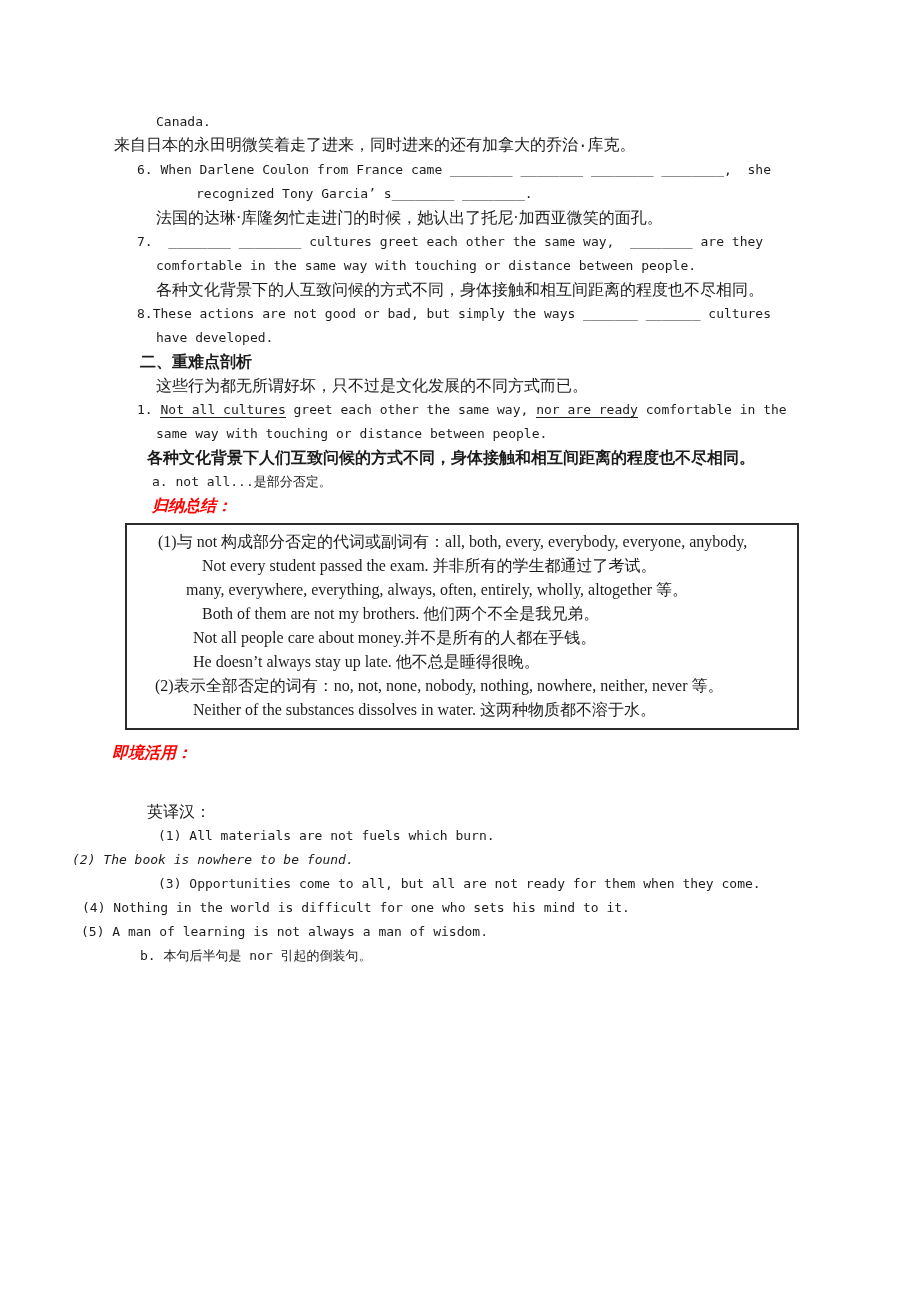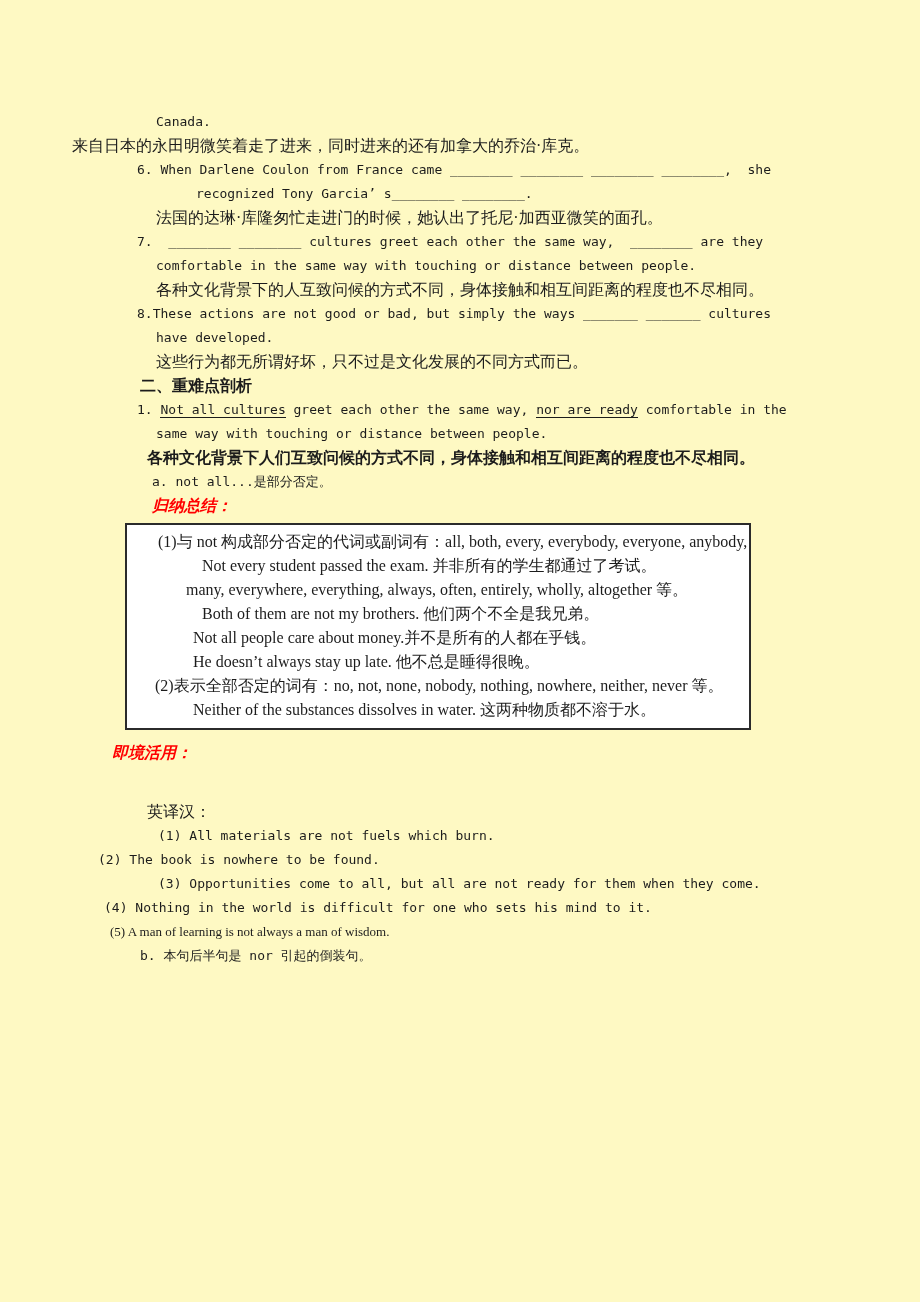--- a/index.html
+++ b/index.html
@@ -1,20 +1,20 @@
 <!DOCTYPE html>
 <html><head>
 <meta charset="utf-8">
 <style>
   html,body{margin:0;padding:0;background:#888;}
   .page{
     position:relative;
     width:920px;height:1302px;
     margin:0 auto;
-    background:#fef9c3;
+    background:#ffffff;
     color:#1c1c1c;
     overflow:hidden;
   }
   .content{position:absolute;top:110px;left:0;width:920px;}
   .line{
     white-space:pre;
     height:24px;
     line-height:24px;
     font-size:13px;
   }
@@ -24,69 +24,69 @@
   .cn{font-family:"Liberation Serif","DejaVu Serif",serif;font-size:16px;}
   .cn-bold{font-family:"Liberation Serif","DejaVu Serif",serif;font-size:16px;font-weight:bold;}
   
   .heading{font-family:"DejaVu Sans","Liberation Sans",sans-serif;font-size:16px;font-weight:bold;}
   
   .red{font-family:"Liberation Serif","DejaVu Serif",serif;font-size:16px;font-weight:bold;font-style:italic;}
   .u{border-bottom:1px solid currentColor;}
   .summary-box{
     box-sizing:border-box;
     margin:5px 0 0 125px;
-    width:626px;
+    width:674px;
     border:2px solid #2b2b2b;
     padding:5px 8px 6px 8px;
     background:#ffffff;
   }
   .summary-box .line{
     font-family:"Liberation Serif","DejaVu Serif",serif;
     font-size:16px;height:24px;line-height:24px;
   }
   .bottom{margin-top:11px;}
 </style>
 </head>
 <body>
 
 <div class="page">
   <div class="content">
     <div id="top-lines">
         <div class="line mono" style="padding-left: 156px;">Canada.</div>
-        <div class="line cn" style="padding-left: 72px;">来自日本的永田明微笑着走了进来，同时进来的还有加拿大的乔治·库克。</div>
+        <div class="line cn" style="padding-left: 114px; font-family: Liberation Mono, monospace;">来自日本的永田明微笑着走了进来，同时进来的还有加拿大的乔治·库克。</div>
         <div class="line mono" style="padding-left: 137px;">6. When Darlene Coulon from France came ________ ________ ________ ________,  she</div>
         <div class="line mono" style="padding-left: 156px; margin-left: 40px;">recognized Tony Garcia’ s________ ________.</div>
         <div class="line cn" style="padding-left: 156px;">法国的达琳·库隆匆忙走进门的时候，她认出了托尼·加西亚微笑的面孔。</div>
         <div class="line mono" style="padding-left: 137px;">7.  ________ ________ cultures greet each other the same way,  ________ are they</div>
         <div class="line mono" style="padding-left: 156px;">comfortable in the same way with touching or distance between people.</div>
         <div class="line cn" style="padding-left: 156px;">各种文化背景下的人互致问候的方式不同，身体接触和相互间距离的程度也不尽相同。</div>
         <div class="line mono" style="padding-left: 137px;">8.These actions are not good or bad, but simply the ways _______ _______ cultures</div>
         <div class="line mono" style="padding-left: 156px;">have developed.</div>
+        <div class="line heading" style="padding-left: 140px;">二、重难点剖析</div>
         <div class="line cn" style="padding-left: 156px;">这些行为都无所谓好坏，只不过是文化发展的不同方式而已。</div>
-        <div class="line heading" style="padding-left: 140px;">二、重难点剖析</div>
         <div class="line mono" style="padding-left: 137px;"><span>1. </span><span class="u">Not all cultures</span><span> greet each other the same way, </span><span class="u">nor are ready</span><span> comfortable in the</span></div>
         <div class="line mono" style="padding-left: 156px;">same way with touching or distance between people.</div>
         <div class="line cn-bold" style="padding-left: 147px;">各种文化背景下人们互致问候的方式不同，身体接触和相互间距离的程度也不尽相同。</div>
         <div class="line mono" style="padding-left: 152px;">a. not all...是部分否定。</div>
         <div class="line red" style="padding-left: 152px; color: rgb(255, 0, 0);">归纳总结：</div>
       </div>
     <div class="summary-box" id="summary-box">
         <div class="line " style="padding-left: 23px;">(1)与 not 构成部分否定的代词或副词有：all, both, every, everybody, everyone, anybody,</div>
         <div class="line " style="padding-left: 67px;">Not every student passed the exam. 并非所有的学生都通过了考试。</div>
         <div class="line " style="padding-left: 51px;">many, everywhere, everything, always, often, entirely, wholly, altogether 等。</div>
         <div class="line " style="padding-left: 67px;">Both of them are not my brothers. 他们两个不全是我兄弟。</div>
         <div class="line " style="padding-left: 58px;">Not all people care about money.并不是所有的人都在乎钱。</div>
         <div class="line " style="padding-left: 58px;">He doesn’t always stay up late. 他不总是睡得很晚。</div>
         <div class="line " style="padding-left: 20px;">(2)表示全部否定的词有：no, not, none, nobody, nothing, nowhere, neither, never 等。</div>
         <div class="line " style="padding-left: 58px;">Neither of the substances dissolves in water. 这两种物质都不溶于水。</div>
       </div>
     <div class="bottom" id="bottom-lines">
         <div class="line red" style="padding-left: 112px; color: rgb(255, 0, 0);">即境活用：</div>
         <div class="line cn" style="padding-left: 147px; margin-top: 35px;">英译汉：</div>
         <div class="line mono" style="padding-left: 158px;">(1) All materials are not fuels which burn.</div>
-        <div class="line mono" style="padding-left: 98px;">(2) The book is nowhere to be found.</div>
+        <div class="line mono" style="padding-left: 72px; font-style: italic;">(2) The book is nowhere to be found.</div>
         <div class="line mono" style="padding-left: 158px;">(3) Opportunities come to all, but all are not ready for them when they come.</div>
-        <div class="line mono" style="padding-left: 104px;">(4) Nothing in the world is difficult for one who sets his mind to it.</div>
-        <div class="line mono" style="padding-left: 110px; font-family: Liberation Serif, serif;">(5) A man of learning is not always a man of wisdom.</div>
+        <div class="line mono" style="padding-left: 82px;">(4) Nothing in the world is difficult for one who sets his mind to it.</div>
+        <div class="line mono" style="padding-left: 81px;">(5) A man of learning is not always a man of wisdom.</div>
         <div class="line mono" style="padding-left: 140px;">b. 本句后半句是 nor 引起的倒装句。</div>
       </div>
   </div>
 </div>
 
 </body></html>

